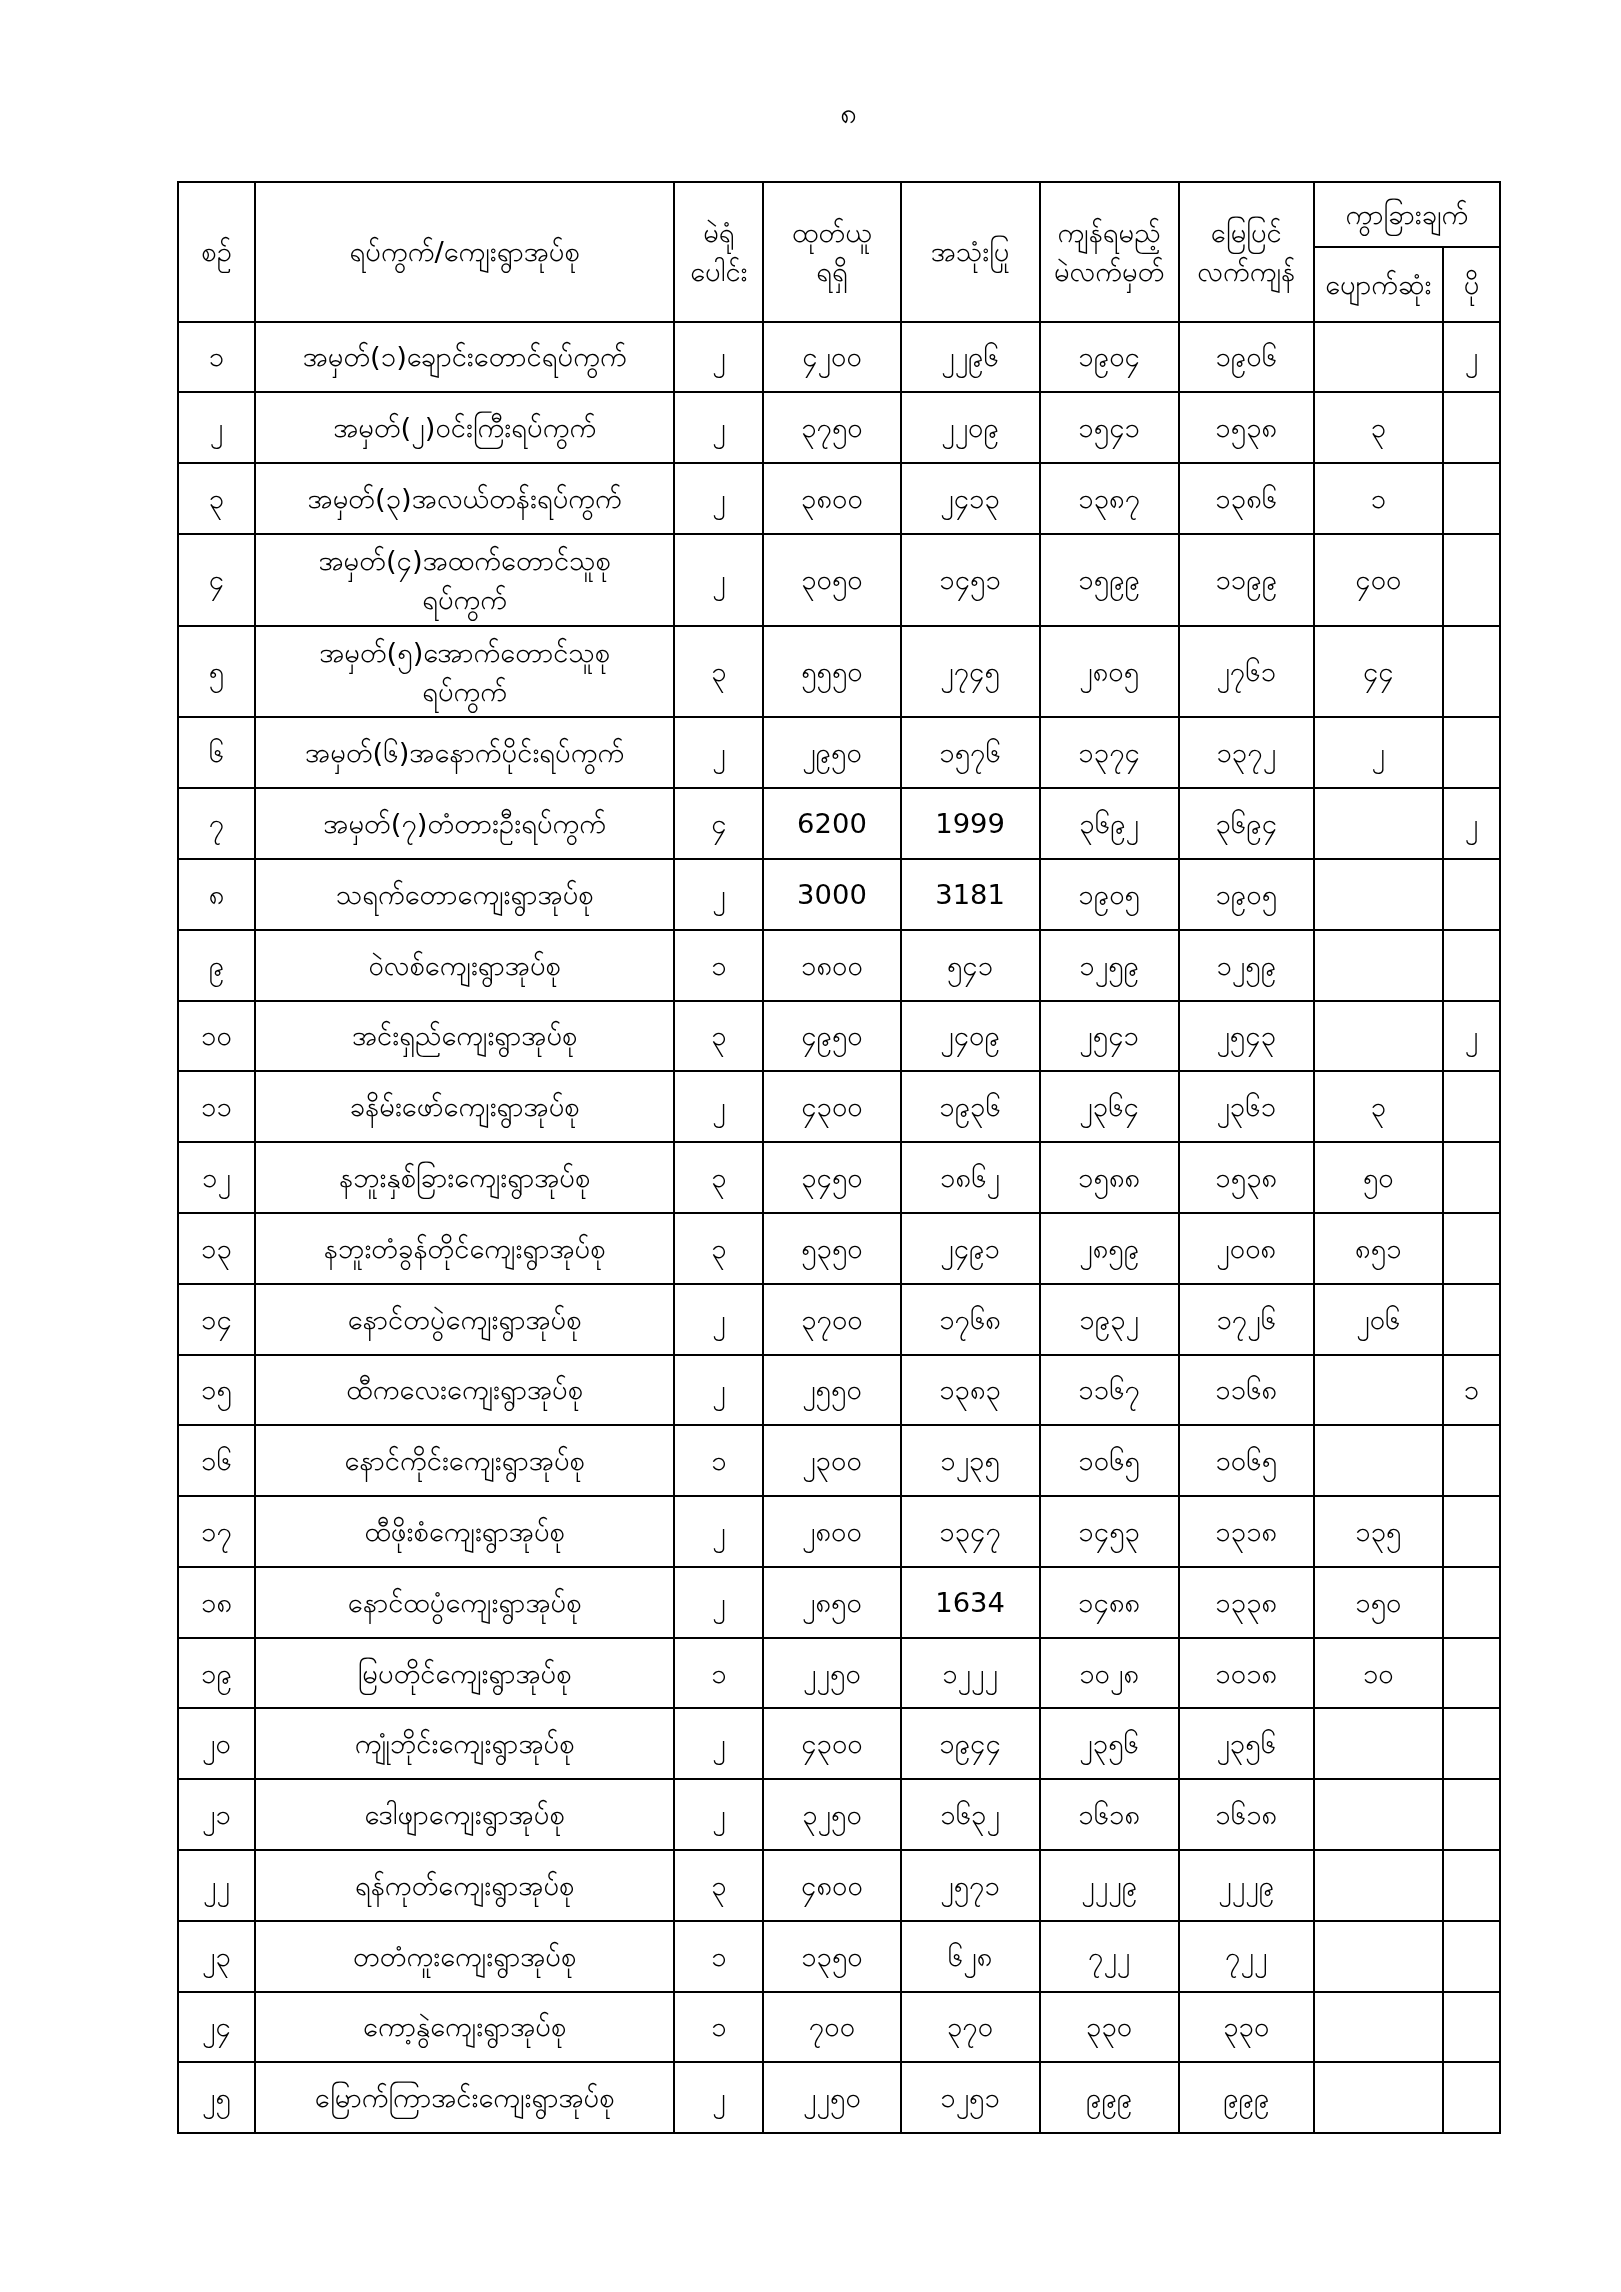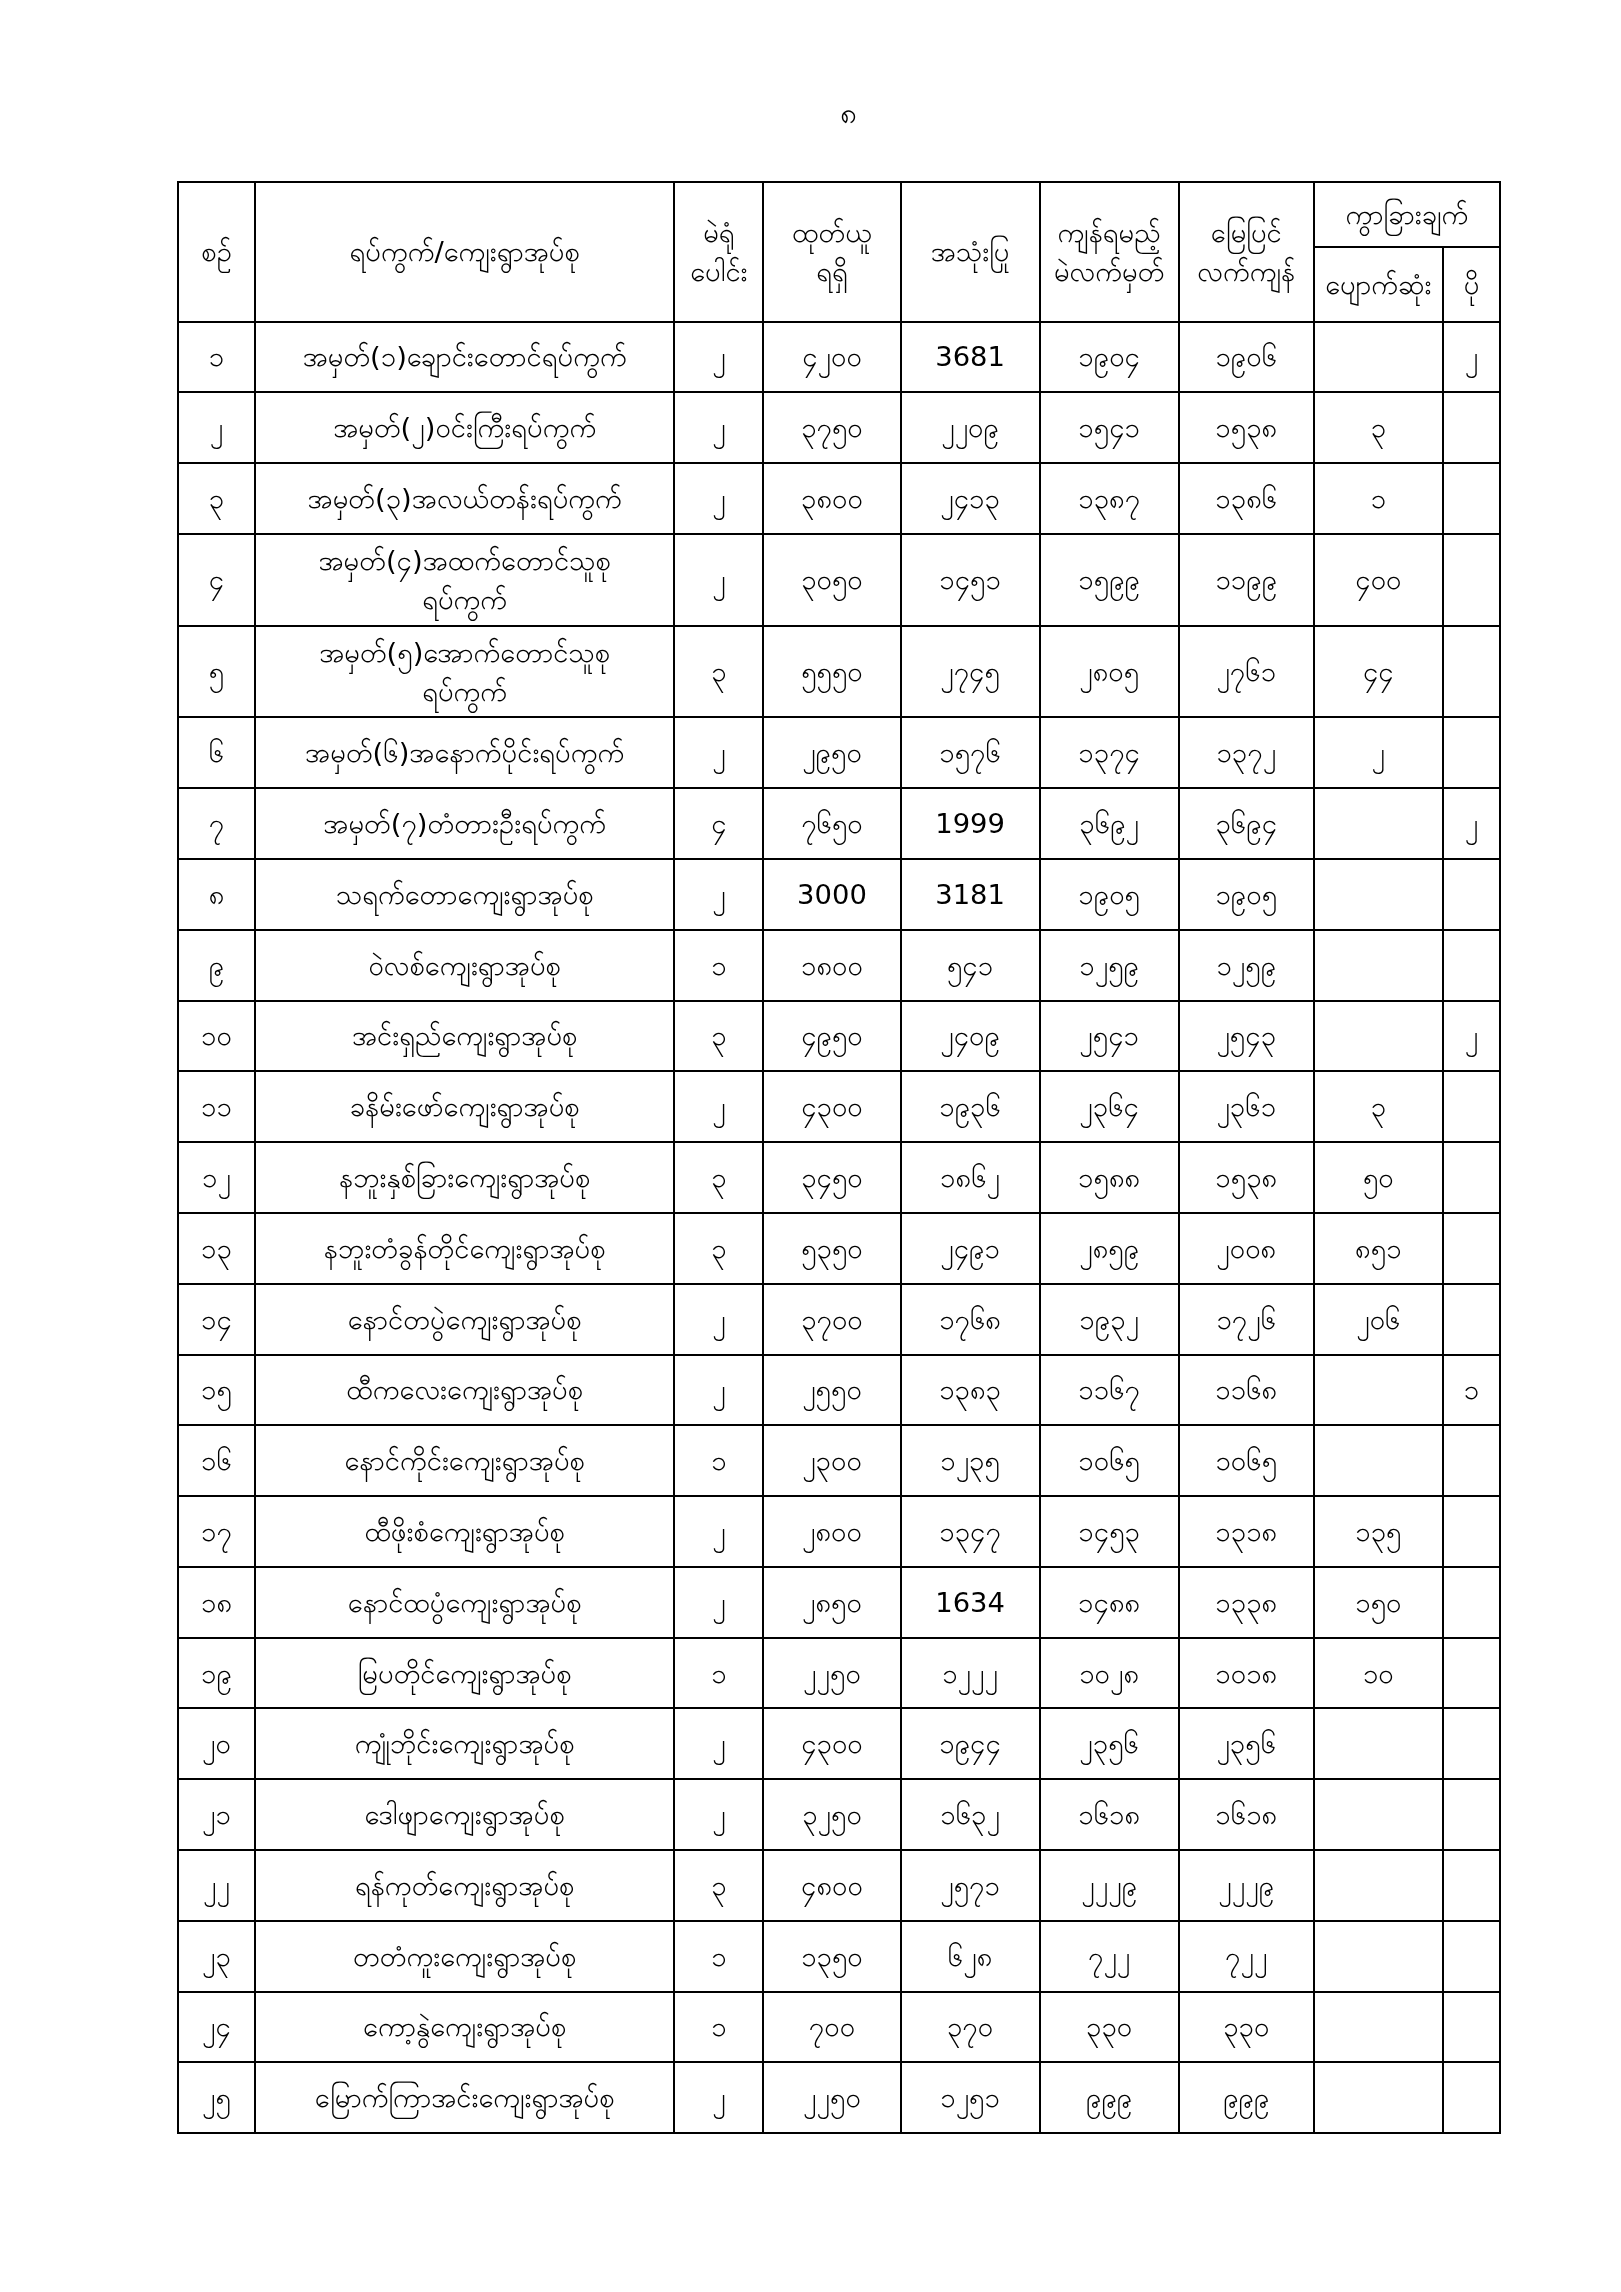--- a/index.html
+++ b/index.html
@@ -109,21 +109,21 @@
         <th class="sub-head">ပျောက်ဆုံး</th>
         <th class="sub-head">ပို</th>
       </tr>
     </thead>
     <tbody>
         <tr>
           <td class="col-no">၁</td>
           <td class="col-name">အမှတ်(၁)ချောင်းတောင်ရပ်ကွက်</td>
           <td class="col-stations">၂</td>
           <td class="col-received">၄၂၀၀</td>
-          <td class="col-used">3681</td>
+          <td class="col-used">၂၂၉၆</td>
           <td class="col-remaining">၁၉၀၄</td>
           <td class="col-on_ground">၁၉၀၆</td>
           <td class="col-lost"></td>
           <td class="col-extra">၂</td>
         </tr>
         <tr>
           <td class="col-no">၂</td>
           <td class="col-name">အမှတ်(၂)ဝင်းကြီးရပ်ကွက်</td>
           <td class="col-stations">၂</td>
           <td class="col-received">၃၇၅၀</td>
@@ -176,21 +176,21 @@
           <td class="col-used">၁၅၇၆</td>
           <td class="col-remaining">၁၃၇၄</td>
           <td class="col-on_ground">၁၃၇၂</td>
           <td class="col-lost">၂</td>
           <td class="col-extra"></td>
         </tr>
         <tr>
           <td class="col-no">၇</td>
           <td class="col-name">အမှတ်(၇)တံတားဦးရပ်ကွက်</td>
           <td class="col-stations">၄</td>
-          <td class="col-received">၇၆၅၀</td>
+          <td class="col-received">6200</td>
           <td class="col-used">1999</td>
           <td class="col-remaining">၃၆၉၂</td>
           <td class="col-on_ground">၃၆၉၄</td>
           <td class="col-lost"></td>
           <td class="col-extra">၂</td>
         </tr>
         <tr>
           <td class="col-no">၈</td>
           <td class="col-name">သရက်တောကျေးရွာအုပ်စု</td>
           <td class="col-stations">၂</td>

